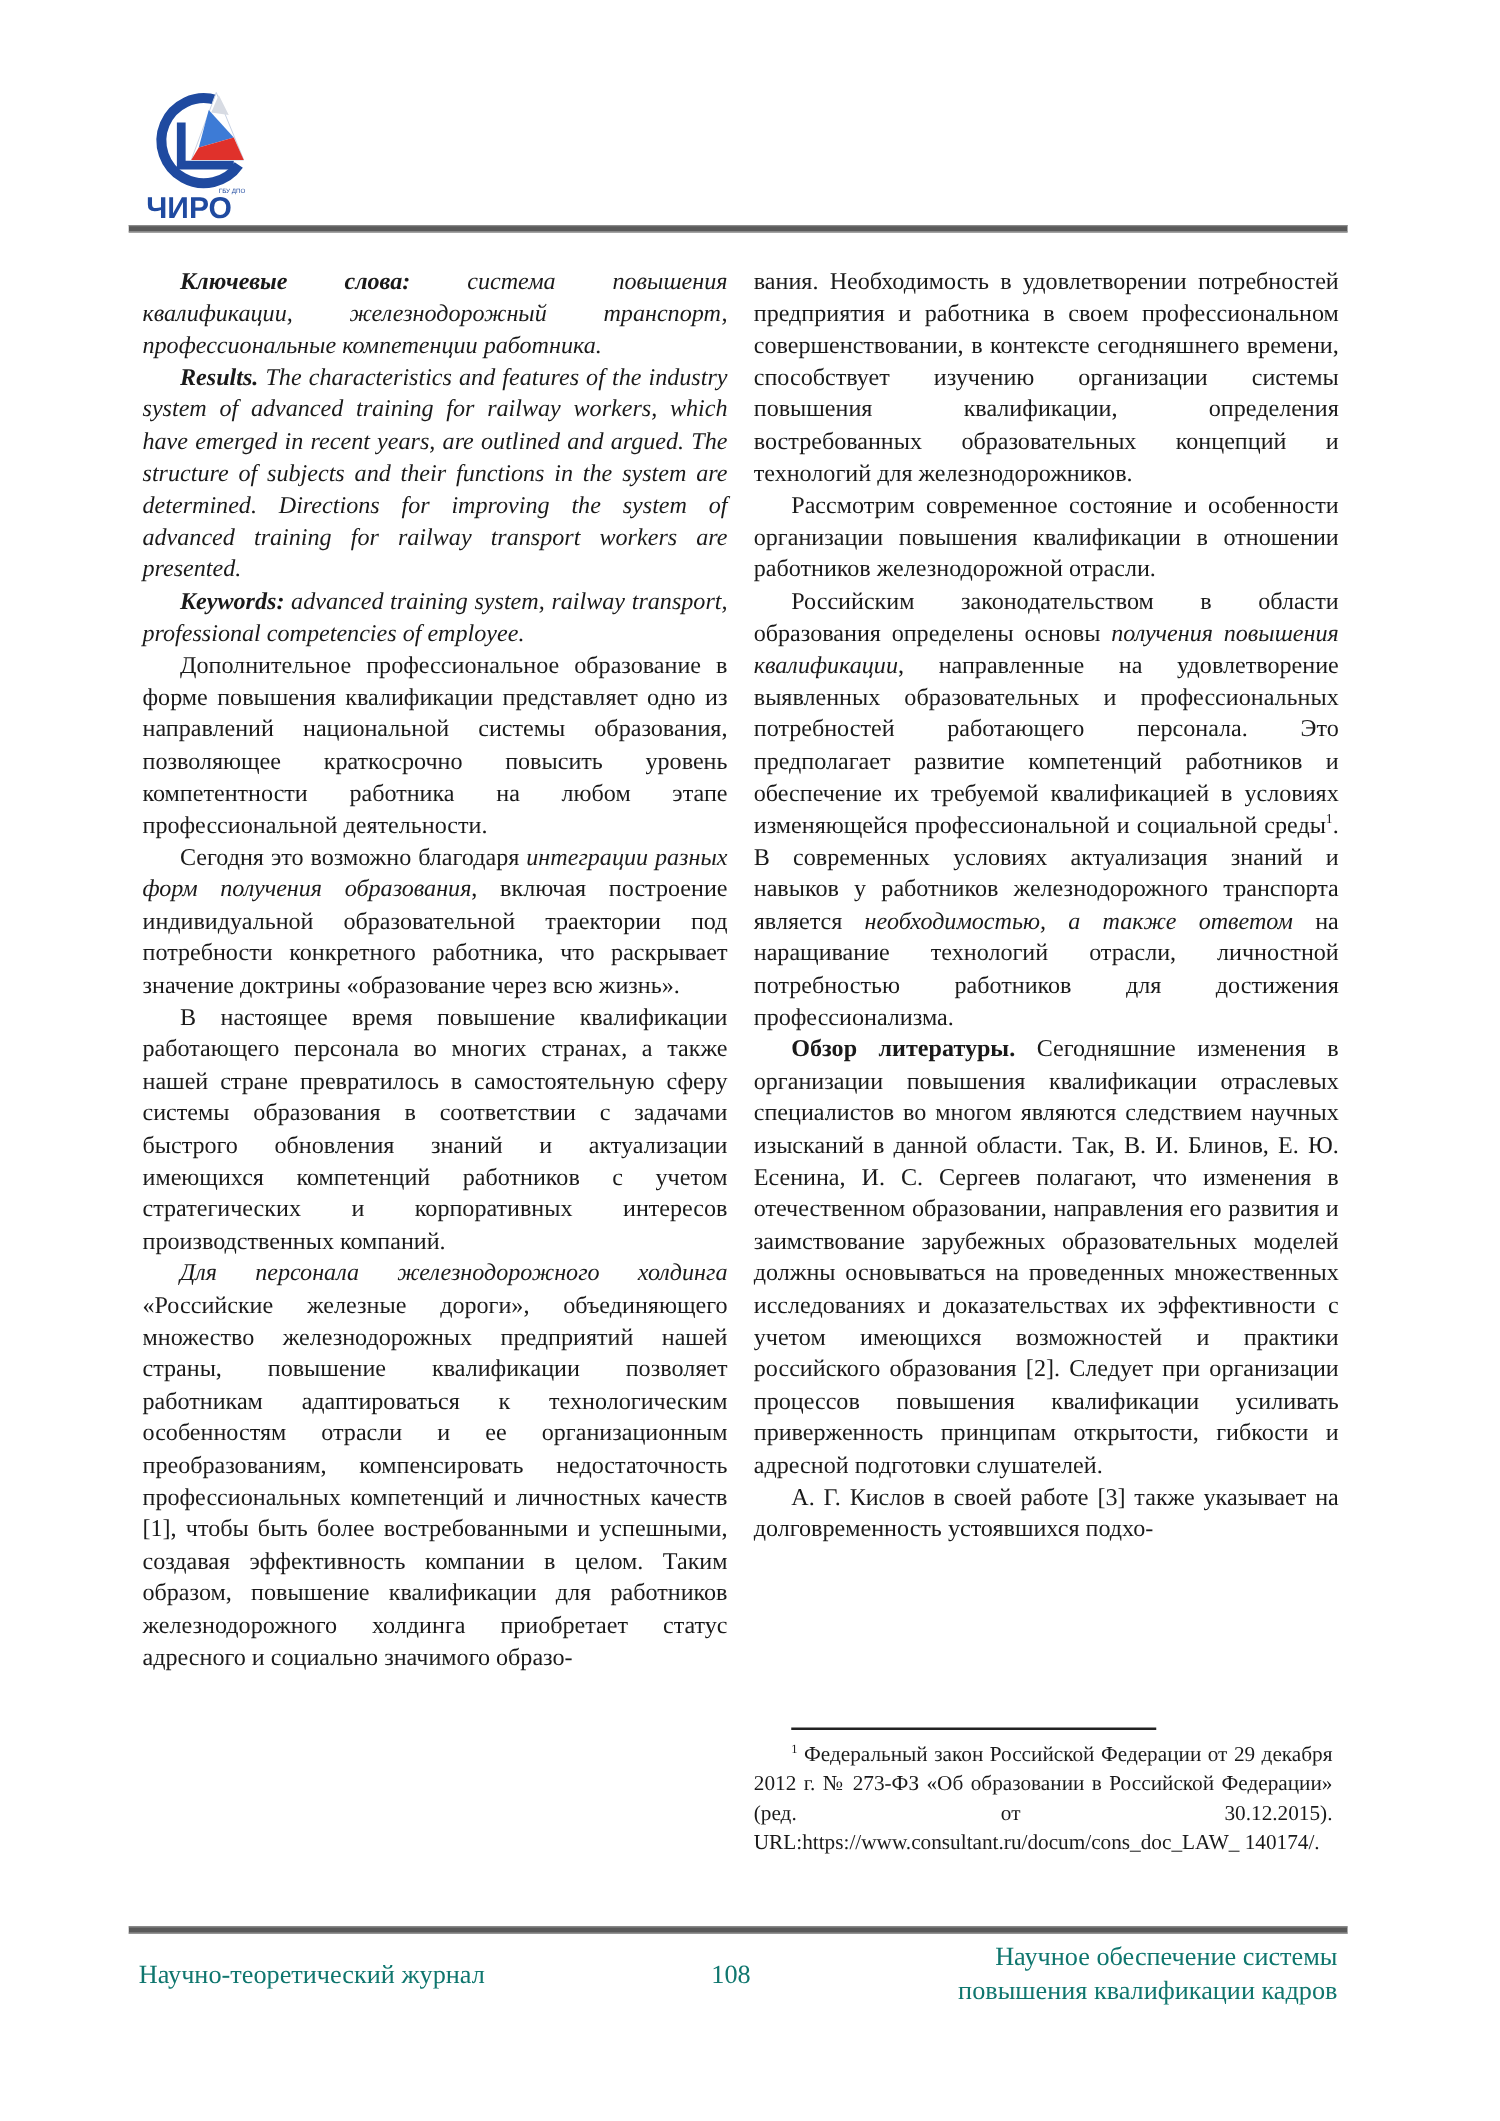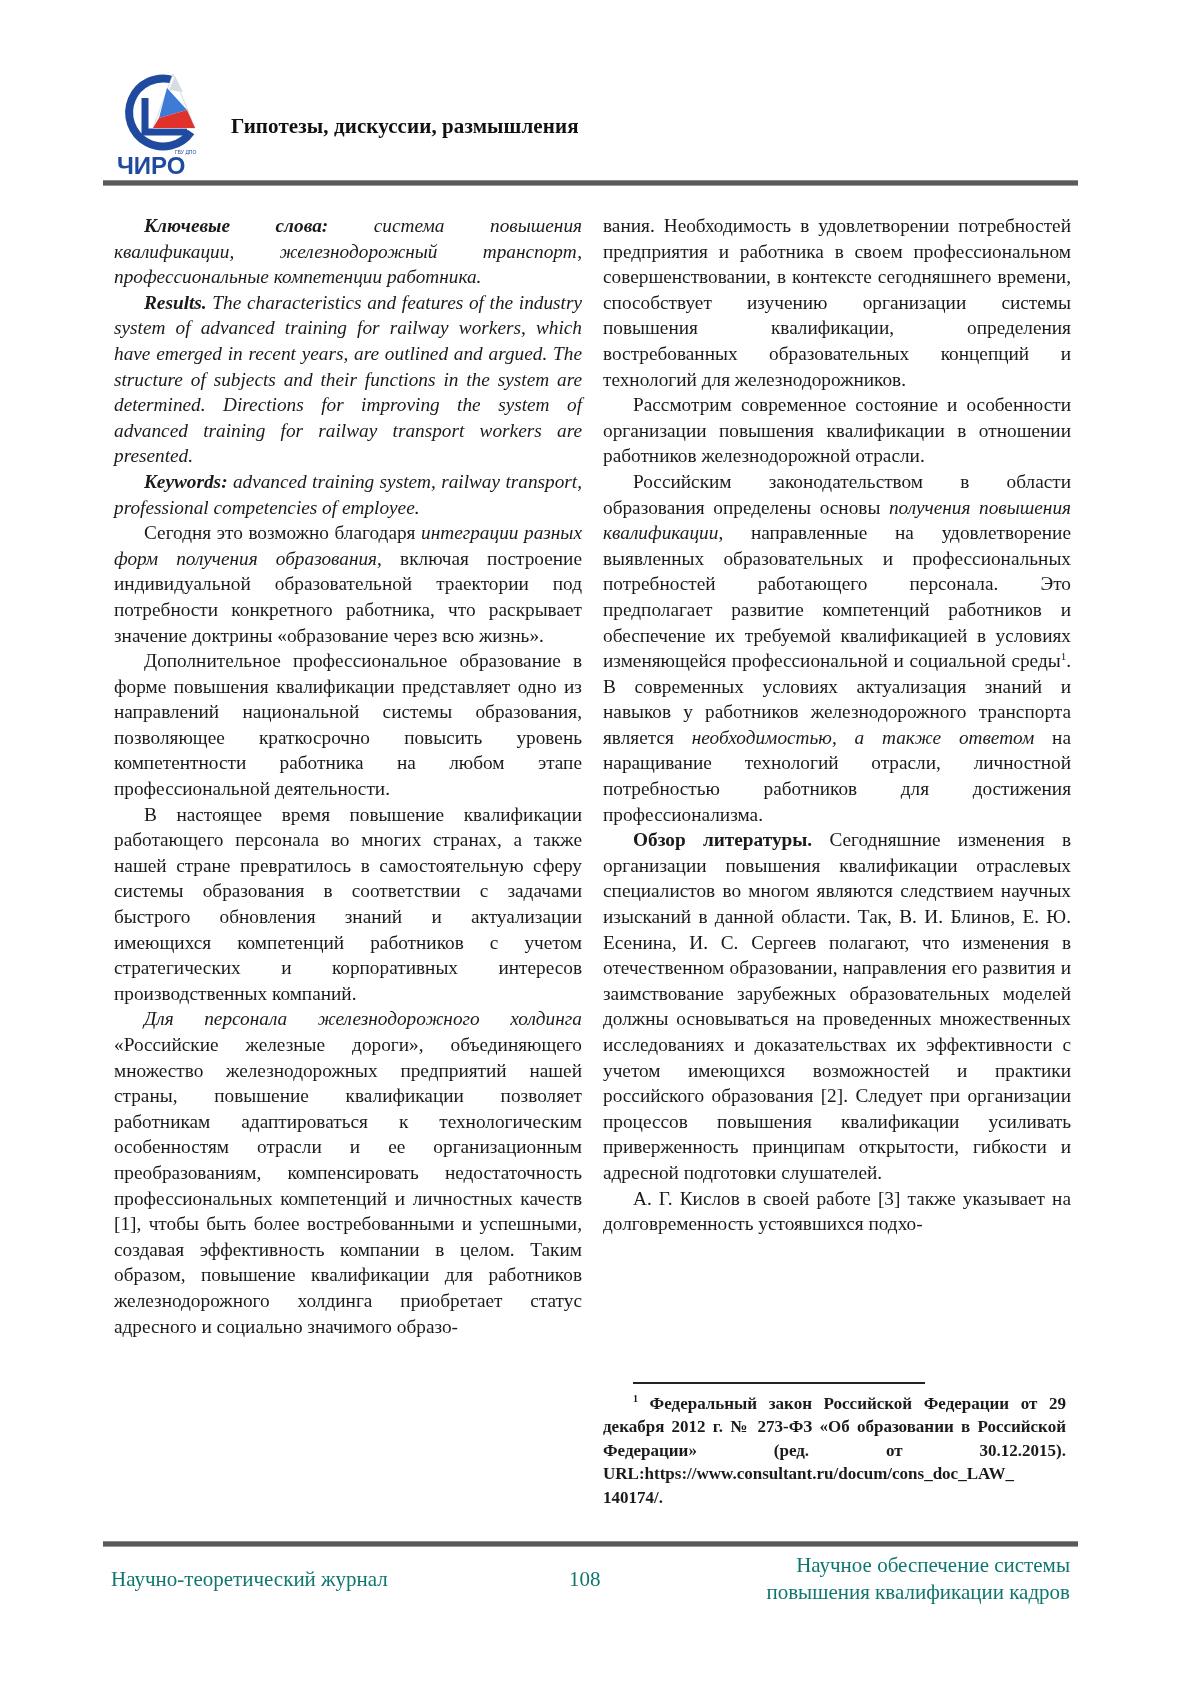--- a/index.html
+++ b/index.html
@@ -21,21 +21,21 @@
     .col p { margin: 0; text-indent: 30px; }
     .col p.noindent { text-indent: 0; }
     .col .b { font-weight: bold; }
     .col .i { font-style: italic; }
     .col .heading { font-weight: bold; text-indent: 30px; margin-top: 25px; }
     sup { font-size: 11px; line-height: 0; vertical-align: super; }
 
     .footnote-rule { position: absolute; left: 633px; top: 1382px; width: 292px; height: 1.5px; background: #222; }
     .footnote { position: absolute; left: 603px; top: 1392px; width: 463px; font-size: 17px;
                 line-height: 23.4px; text-align: justify; }
-    .footnote p { margin: 0; text-indent: 30px; font-weight: bold; }
+    .footnote p { margin: 0; text-indent: 30px; }
     .footnote sup { font-size: 10px; }
 
     .footer { position: absolute; left: 103px; top: 1548px; width: 975px; height: 70px;
               font-family: "Liberation Serif", serif; font-size: 21px; color: #0f766e; }
     .footer-left { position: absolute; left: 8px; top: 19px; }
     .footer-page { position: absolute; left: 466px; top: 19px; }
     .footer-right { position: absolute; right: 8px; top: 4px; text-align: right; line-height: 27px; }
   </style>
 </head>
 <body>
@@ -47,30 +47,29 @@
 
     <path d="M30 28 L30 62 L72 62" fill="none" stroke="#1f4aa0" stroke-width="7"></path>
 
     <polygon points="58,4 80,58 38,58" fill="#ffffff" stroke="#c8d2e4" stroke-width="0.8"></polygon>
     <polygon points="52,18 72,40 44,48" fill="#3d7bd6"></polygon>
     <polygon points="44,48 72,40 80,58 38,58" fill="#e0312b"></polygon>
     <polygon points="60,6 68,22 54,20" fill="#d7dbe3"></polygon>
     <text x="60" y="84" font-size="5" fill="#1f4aa0" font-family="Liberation Sans, sans-serif">ГБУ ДПО</text>
     <text x="2" y="104" font-size="24" font-weight="bold" fill="#1f4aa0" font-family="Liberation Sans, sans-serif">ЧИРО</text>
   </svg>
-  <div class="running-title">Гипотезы, дискуссии, размышления</div>
 </div>
 <div class="rule-top"></div>
 
 <div class="col col-left">
   <p class="i"><span class="b">Ключевые слова:</span><span> система повышения квалификации, железнодорожный транспорт, профессиональные компетенции работника.</span></p>
   <p class="i"><span class="b">Results.</span><span> The characteristics and features of the industry system of advanced training for railway workers, which have emerged in recent years, are outlined and argued. The structure of subjects and their functions in the system are determined. Directions for improving the system of advanced training for railway transport workers are presented.</span></p>
   <p class="i"><span class="b">Keywords:</span><span> advanced training system, railway transport, professional competencies of employee.</span></p>
+  <p>Дополнительное профессиональное образование в форме повышения квалификации представляет одно из направлений национальной системы образования, позволяющее краткосрочно повысить уровень компетентности работника на любом этапе профессиональной деятельности.</p>
   <p><span>Сегодня это возможно благодаря </span><span class="i">интеграции разных форм получения образования</span><span>, включая построение индивидуальной образовательной траектории под потребности конкретного работника, что раскрывает значение доктрины «образование через всю жизнь».</span></p>
-  <p>Дополнительное профессиональное образование в форме повышения квалификации представляет одно из направлений национальной системы образования, позволяющее краткосрочно повысить уровень компетентности работника на любом этапе профессиональной деятельности.</p>
   <p>В настоящее время повышение квалификации работающего персонала во многих странах, а также нашей стране превратилось в самостоятельную сферу системы образования в соответствии с задачами быстрого обновления знаний и актуализации имеющихся компетенций работников с учетом стратегических и корпоративных интересов производственных компаний.</p>
   <p><span class="i">Для персонала железнодорожного холдинга</span><span> «Российские железные дороги», объединяющего множество железнодорожных предприятий нашей страны, повышение квалификации позволяет работникам адаптироваться к технологическим особенностям отрасли и ее организационным преобразованиям, компенсировать недостаточность профессиональных компетенций и личностных качеств [1], чтобы быть более востребованными и успешными, создавая эффективность компании в целом. Таким образом, повышение квалификации для работников железнодорожного холдинга приобретает статус адресного и социально значимого образо-</span></p>
 </div>
 
 <div class="col col-right">
   <p class="noindent">вания. Необходимость в удовлетворении потребностей предприятия и работника в своем профессиональном совершенствовании, в контексте сегодняшнего времени, способствует изучению организации системы повышения квалификации, определения востребованных образовательных концепций и технологий для железнодорожников.</p>
   <p>Рассмотрим современное состояние и особенности организации повышения квалификации в отношении работников железнодорожной отрасли.</p>
   <p><span>Российским законодательством в области образования определены основы </span><span class="i">получения повышения квалификации</span><span>, направленные на удовлетворение выявленных образовательных и профессиональных потребностей работающего персонала. Это предполагает развитие компетенций работников и обеспечение их требуемой квалификацией в условиях изменяющейся профессиональной и социальной среды</span><sup>1</sup><span>. В современных условиях актуализация знаний и навыков у работников железнодорожного транспорта является </span><span class="i">необходимостью, а также ответом</span><span> на наращивание технологий отрасли, личностной потребностью работников для достижения профессионализма.</span></p>
   <p><span class="b">Обзор литературы.</span><span> Сегодняшние изменения в организации повышения квалификации отраслевых специалистов во многом являются следствием научных изысканий в данной области. Так, В. И. Блинов, Е. Ю. Есенина, И. С. Сергеев полагают, что изменения в отечественном образовании, направления его развития и заимствование зарубежных образовательных моделей должны основываться на проведенных множественных исследованиях и доказательствах их эффективности с учетом имеющихся возможностей и практики российского образования [2]. Следует при организации процессов повышения квалификации усиливать приверженность принципам открытости, гибкости и адресной подготовки слушателей.</span></p>
   <p>А. Г. Кислов в своей работе [3] также указывает на долговременность устоявшихся подхо-</p>

